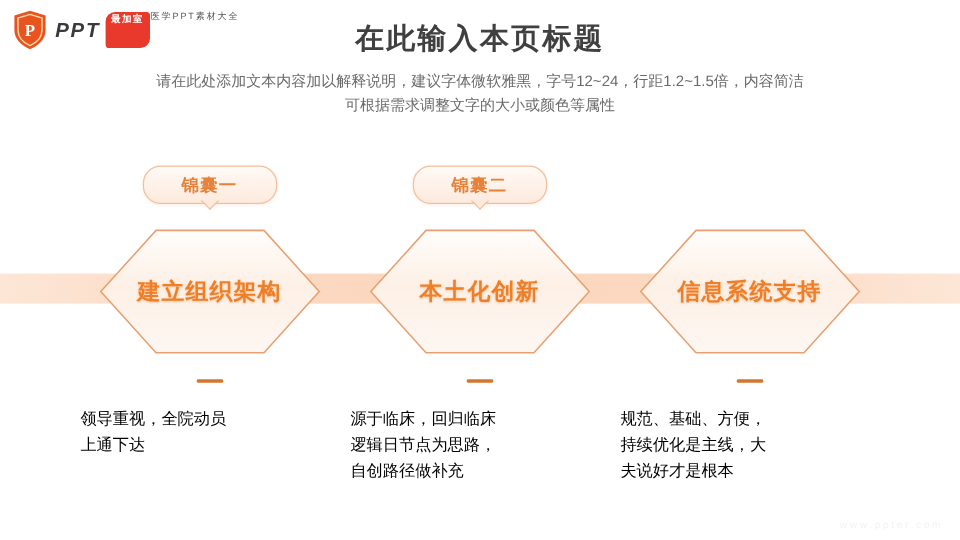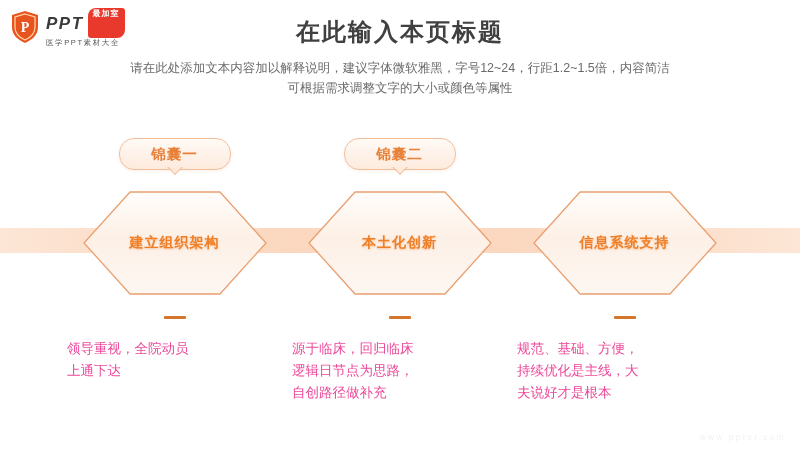--- a/index.html
+++ b/index.html
@@ -8,21 +8,21 @@
     background:#ffffff;
     font-family:"Liberation Sans","DejaVu Sans",sans-serif;
     position:relative;
   }
   .slide{position:absolute;inset:0;width:800px;height:450px;overflow:hidden;}
 
   
   .logo{position:absolute;left:10px;top:8px;display:flex;align-items:center;gap:6px;}
   .shield{position:relative;width:30px;height:34px;}
   .shield svg{display:block;}
-  .logo-text{display:flex;flex-direction:column;justify-content:center;gap:1px;}
+  .logo-text{display:flex;flex-direction:row;justify-content:center;gap:1px;}
   .logo-top{display:flex;align-items:center;gap:4px;}
   .ppt-word{font-size:17px;font-weight:bold;color:#3a3a3a;letter-spacing:1.5px;font-style:italic;line-height:1;}
   .logo-badge{background:#e8392c;color:#fff;font-size:8px;font-weight:bold;
     padding:2px 5px 20px 5px;border-radius:8px 3px 8px 3px;line-height:1;letter-spacing:1px;}
   .logo-sub{font-size:7.5px;color:#555;letter-spacing:1.6px;line-height:1;}
 
   
   .title{position:absolute;top:16px;left:0;width:800px;text-align:center;
     font-size:24px;font-weight:bold;color:#404040;letter-spacing:2px;}
   .subtitle{position:absolute;top:58px;left:0;width:800px;text-align:center;
@@ -53,30 +53,30 @@
     background:linear-gradient(180deg,#fdeadd,#fdeadd);
     border-right:1.4px solid #f3bf9b;border-bottom:1.4px solid #f3bf9b;
     transform:rotate(45deg);}
 
   
   .hex-wrap{position:absolute;top:190px;left:50%;transform:translateX(-50%);
     width:186px;height:106px;}
   .hex-wrap svg{position:absolute;left:0;top:0;}
   .hex-label{position:absolute;left:0;top:0;width:186px;height:106px;
     display:flex;align-items:center;justify-content:center;
-    font-size:14px;font-weight:bold;color:#ef7f26;letter-spacing:1px;
+    font-size:19px;font-weight:bold;color:#ef7f26;letter-spacing:1px;
     text-shadow:0 1px 2px rgba(235,140,70,.45);}
 
   
   .dash{position:absolute;top:316px;left:50%;transform:translateX(-50%);
     width:22px;height:3px;background:#d4762c;border-radius:1px;}
 
   
   .body-text{position:absolute;top:338px;left:50%;transform:translateX(-50%);
-    width:215px;font-size:13.5px;color:#ec4899;line-height:22px;text-align:left;}
+    width:215px;font-size:13.5px;color:#000000;line-height:22px;text-align:left;}
   .body-text div{white-space:nowrap;}
 
   
   .watermark{position:absolute;right:14px;bottom:8px;font-size:8.5px;
     color:#f2f2f2;letter-spacing:2.2px;}
 </style>
 </head>
 <body>
 
 <div class="slide">

